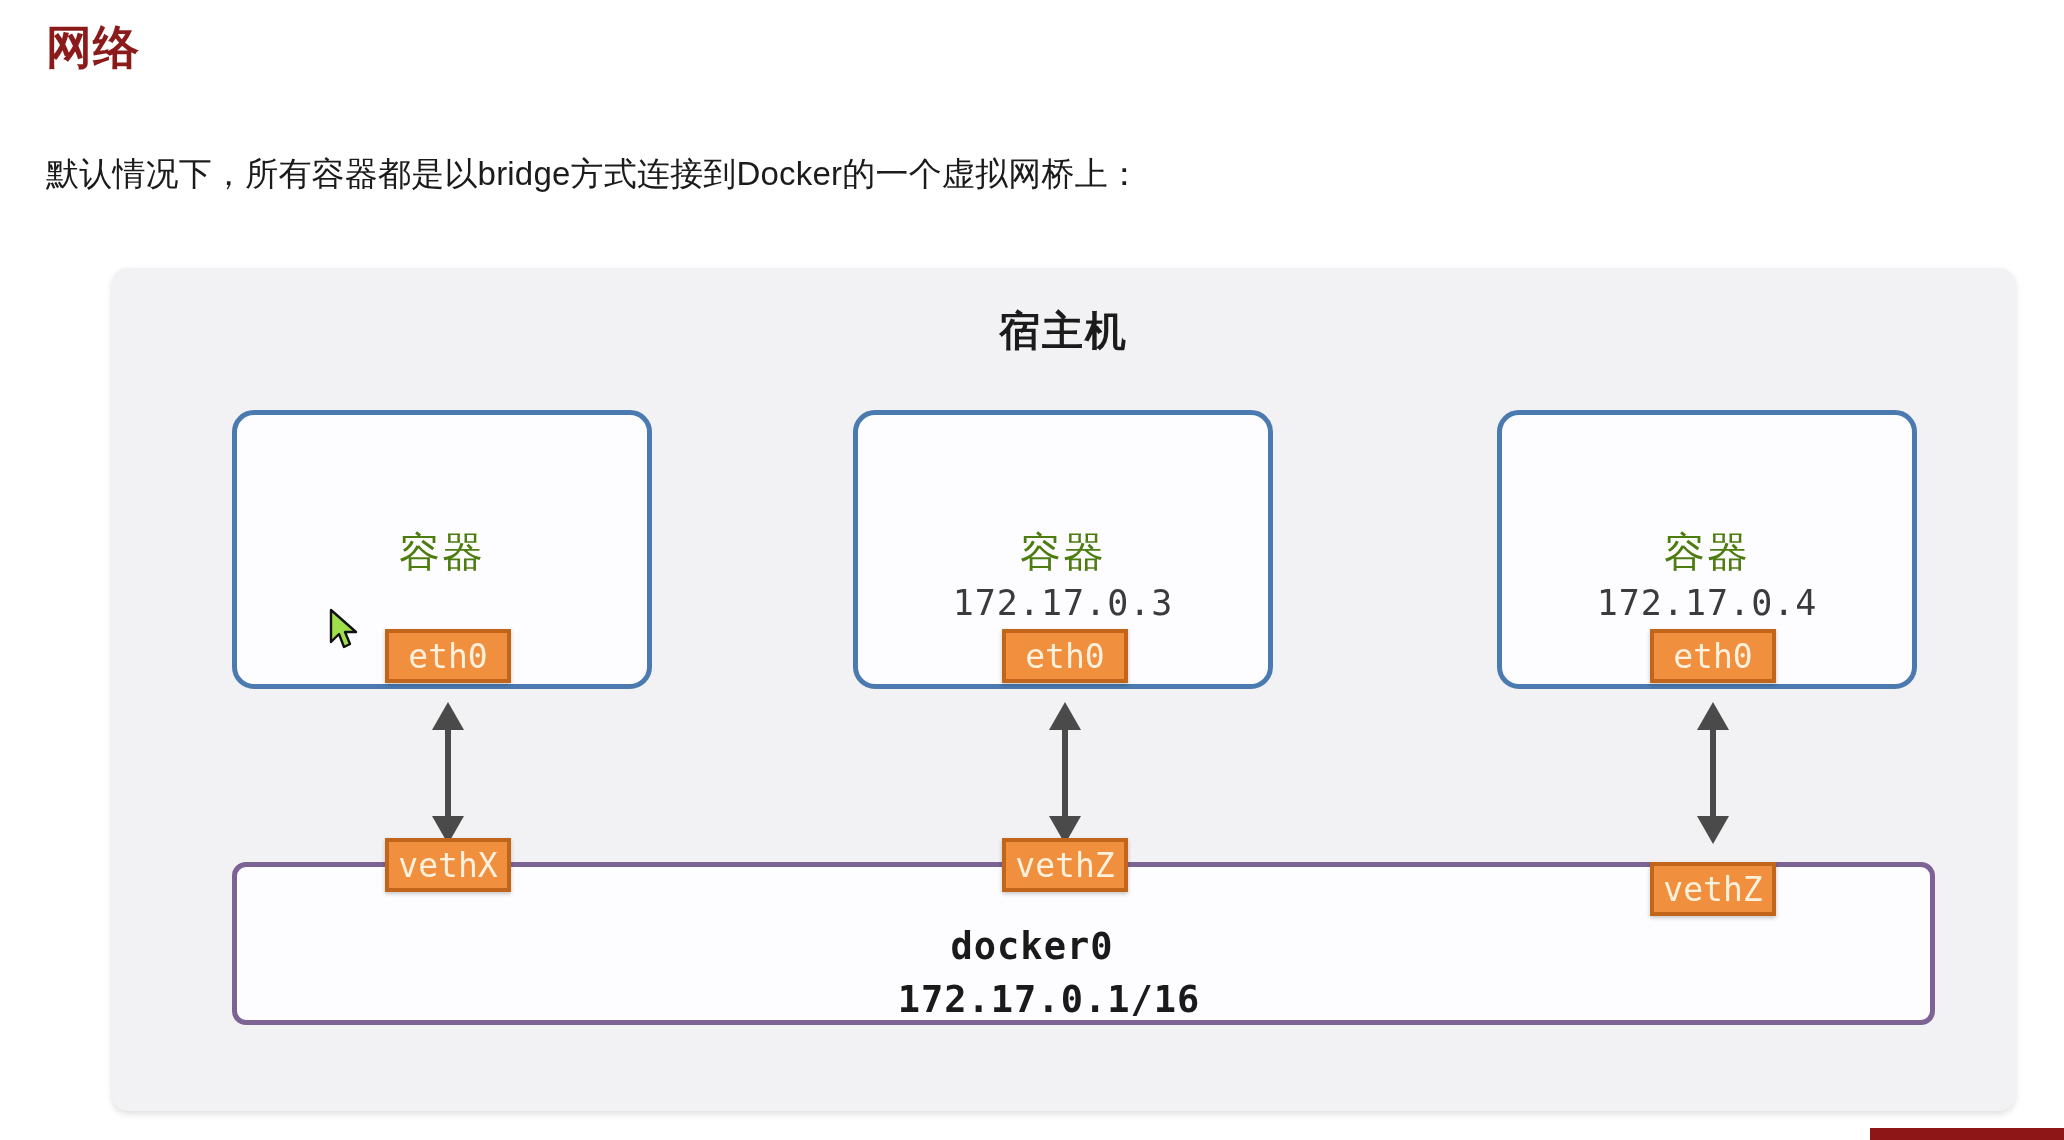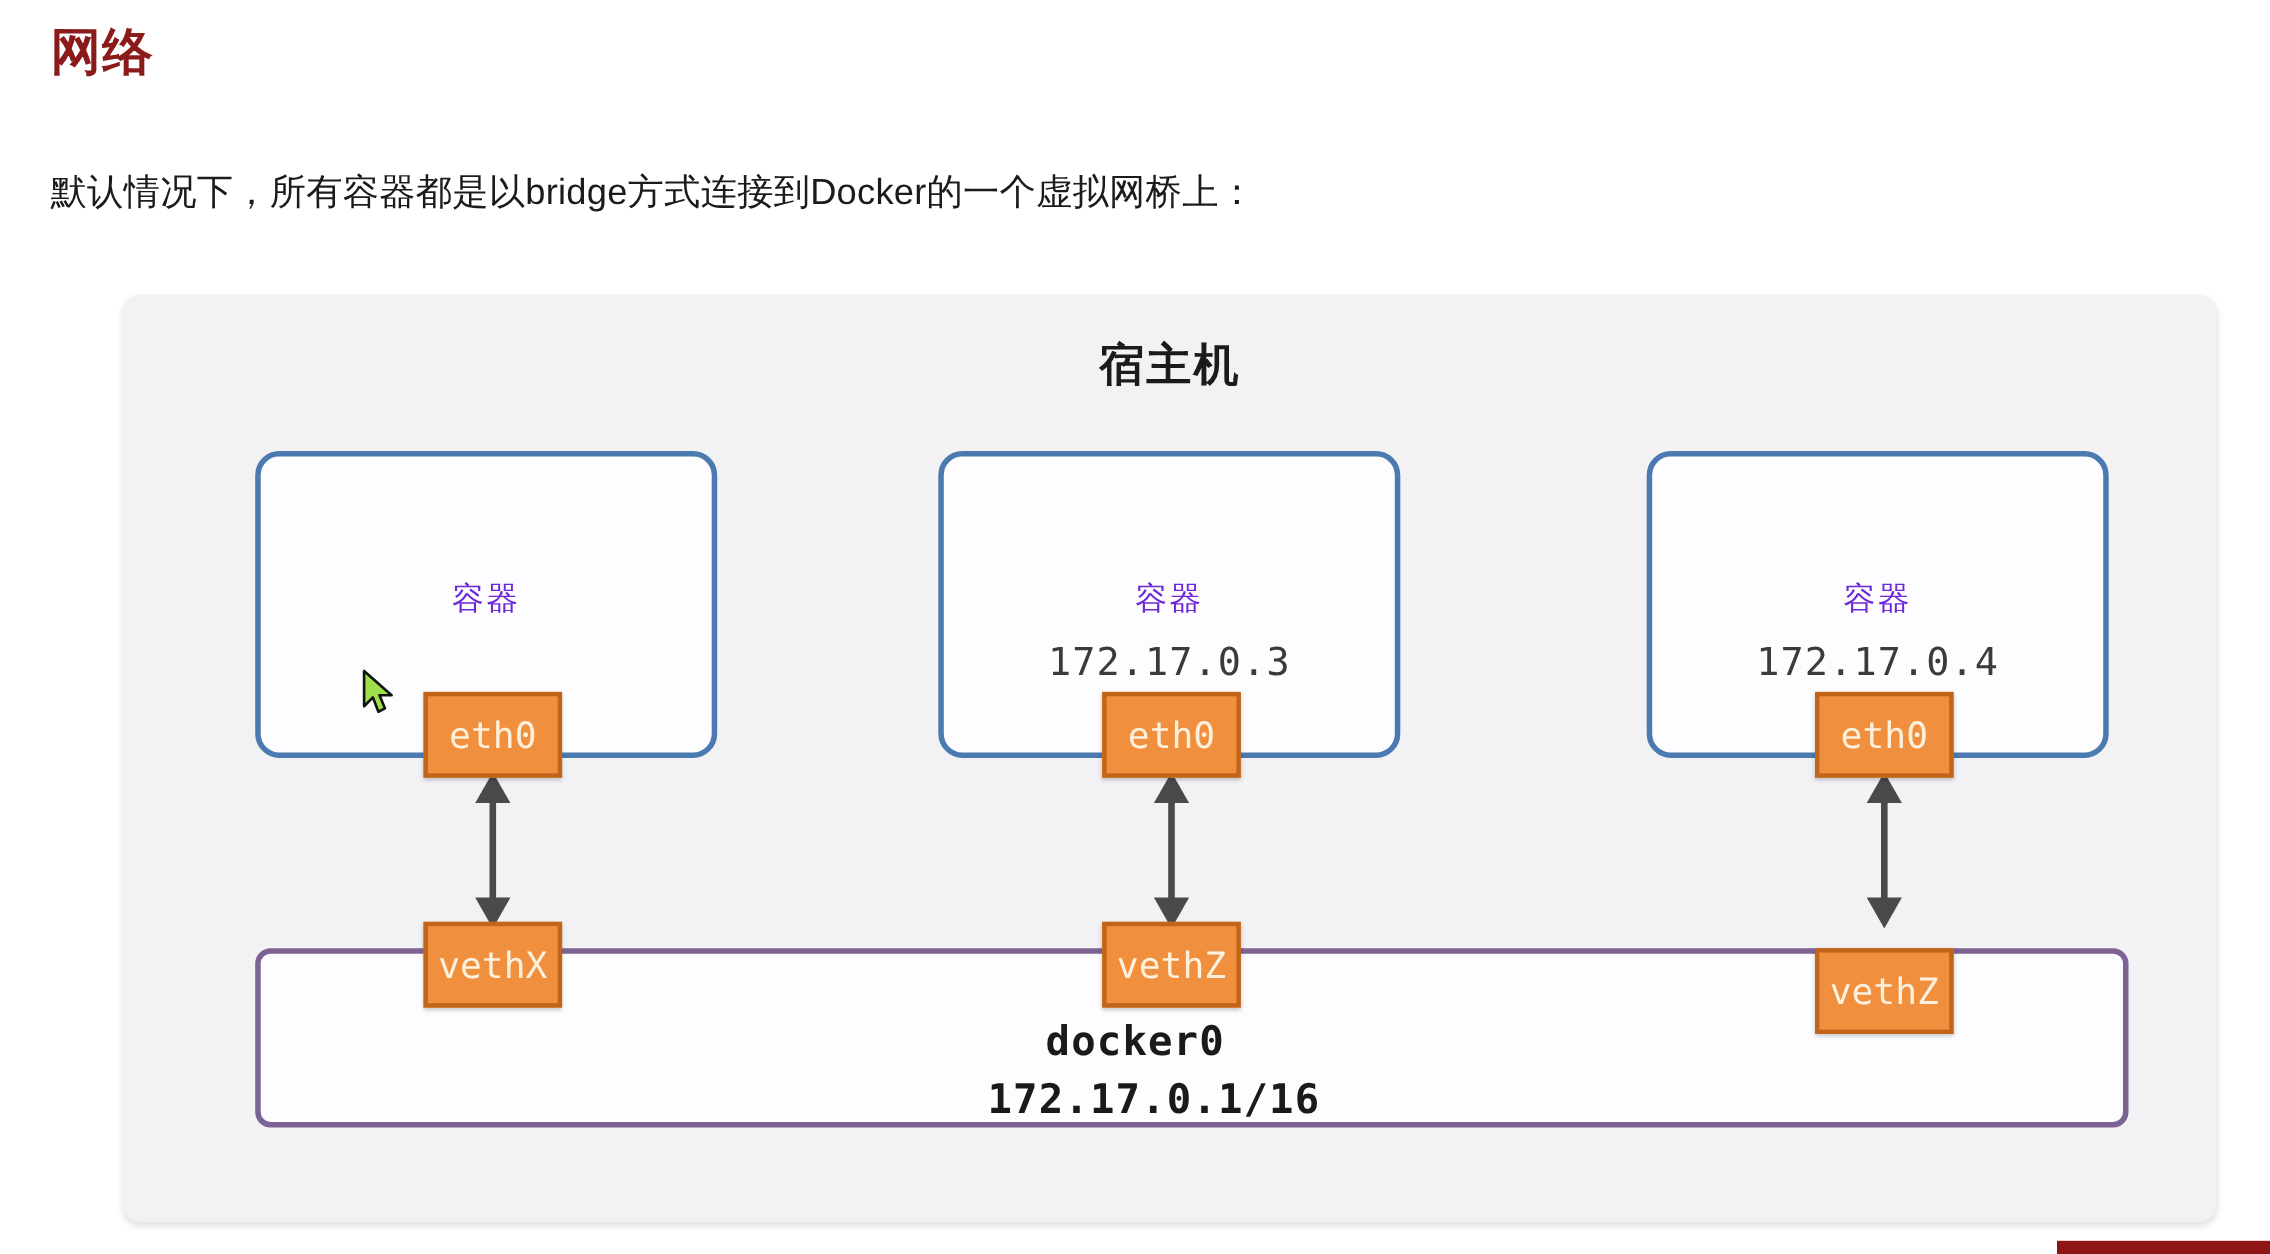--- a/index.html
+++ b/index.html
@@ -68,40 +68,40 @@
     background: #fdfdff;
     border: 5px solid #4a7ab0;
     border-radius: 22px;
     box-sizing: border-box;
   }
   .container-box .cb-name {
     position: absolute;
     left: 0; right: 0;
     top: 110px;
     text-align: center;
-    font-size: 29px;
-    color: #6d28d9;
+    font-size: 41px;
+    color: #4d7c0f;
     letter-spacing: 2px;
   }
   .container-box .cb-ip {
     position: absolute;
     left: 0; right: 0;
     top: 168px;
     text-align: center;
     font-family: "DejaVu Sans Mono", "Liberation Mono", monospace;
     font-size: 35px;
     color: #3b3b3b;
     letter-spacing: 1px;
   }
 
   
   .iface {
     position: absolute;
     width: 126px;
-    height: 78px;
+    height: 54px;
     background: #f0903f;
     border: 4px solid #c1651a;
     box-sizing: border-box;
     display: flex;
     align-items: center;
     justify-content: center;
     font-family: "DejaVu Sans Mono", "Liberation Mono", monospace;
     font-size: 33px;
     color: #fdf0dc;
     letter-spacing: 0px;

